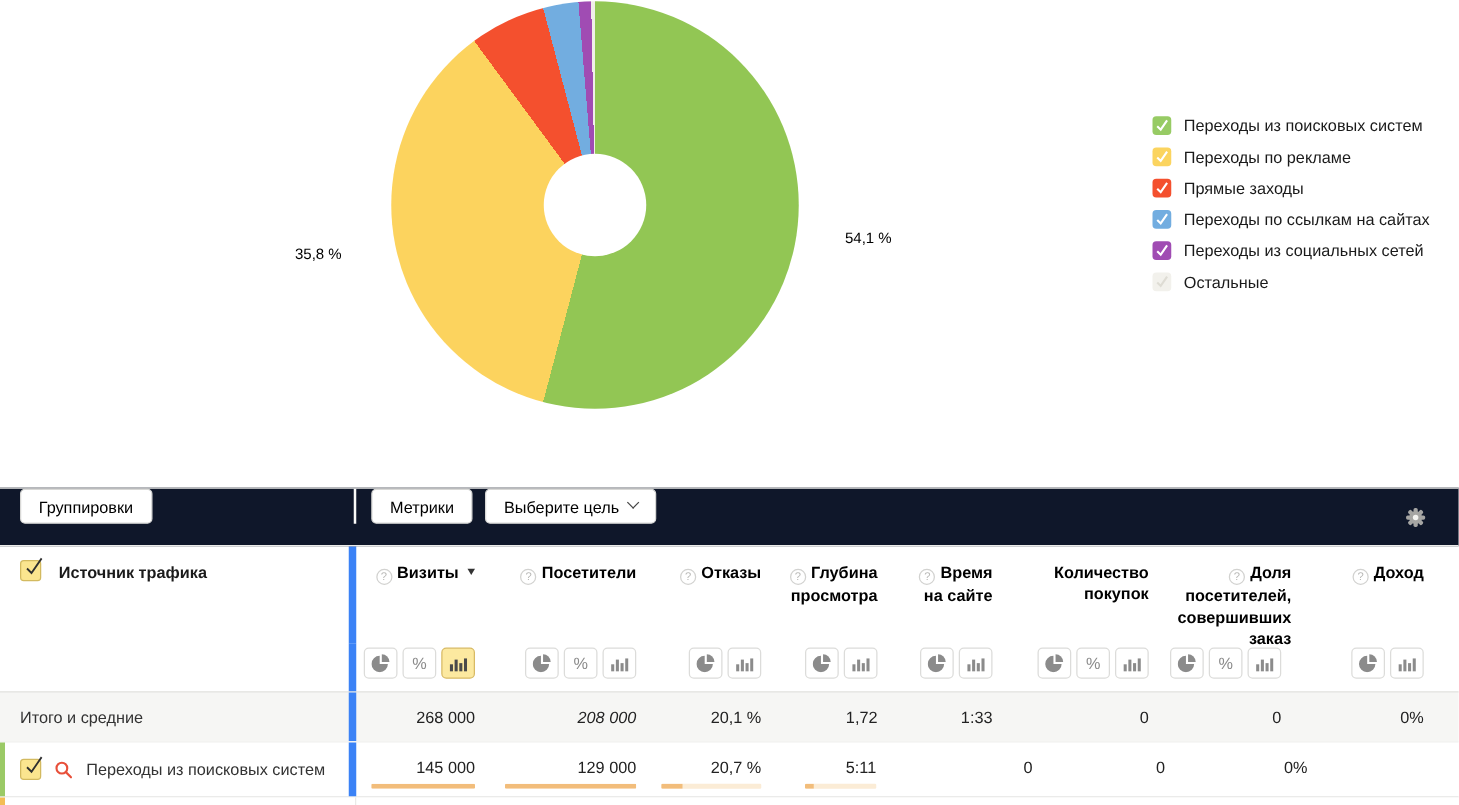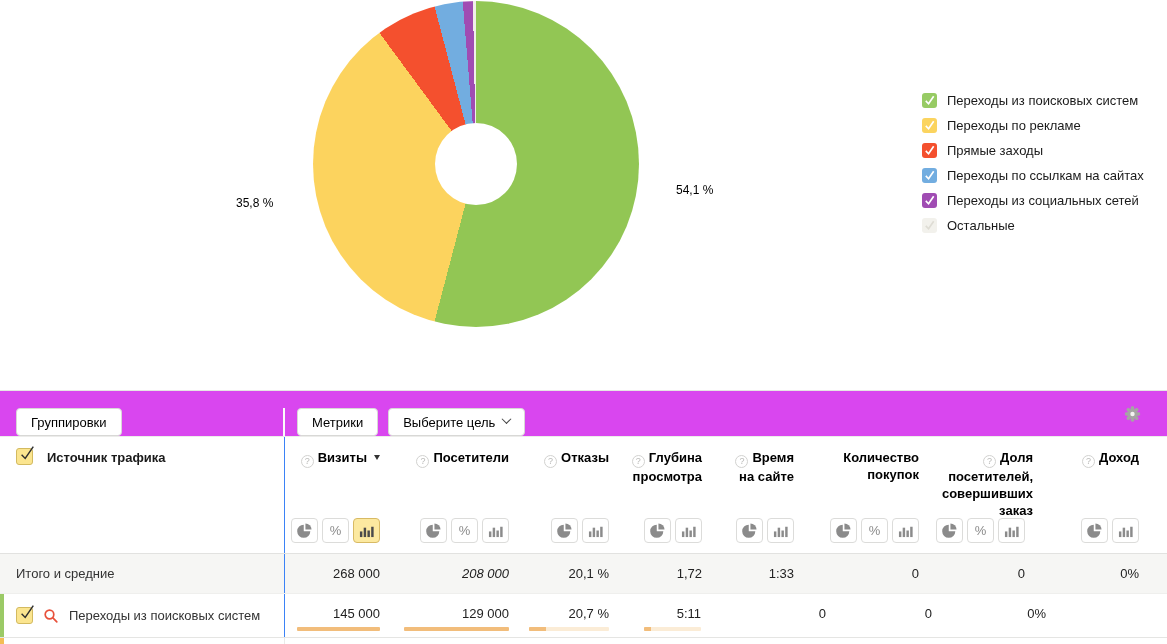--- a/index.html
+++ b/index.html
@@ -15,35 +15,35 @@
   .pie-label { position:absolute; font-size:12px; color:#000; }
   .pie-label.g { left:676px; top:183px; }
   .pie-label.y { left:236px; top:196px; }
 
   .legend { position:absolute; left:922px; top:88px; list-style:none; }
   .legend li { display:flex; align-items:center; height:25px; gap:10px; font-size:13px; cursor:pointer; }
   .swatch { width:15px; height:15px; border-radius:3px; flex:0 0 15px;
             display:flex; align-items:center; justify-content:center; }
 
   
-  .toolbar { height:47px; background:#d946ef; border-top:1px solid #e6e6e4;
-             border-bottom:1px solid #ececea; display:flex; align-items:flex-end; position:relative; }
+  .toolbar { height:47px; background:#0f172a; border-top:1px solid #e6e6e4;
+             border-bottom:1px solid #ececea; display:flex; align-items:flex-start; position:relative; }
   .toolbar-left { width:285px; border-right:2px solid #fbfbf9; display:flex; align-items:center; padding-left:16px; }
   .toolbar-right { flex:1; display:flex; align-items:center; gap:10px; padding-left:12px; }
   .btn { background:#fff; border:1px solid #d8d8d6; border-radius:4px; height:28px; padding:0 14px;
          font-size:13px; color:#000; display:inline-flex; align-items:center; gap:8px; cursor:pointer;
          font-family:"Liberation Sans",sans-serif; }
   .chev { width:7px; height:7px; border-right:1.5px solid #444; border-bottom:1.5px solid #444;
           transform:rotate(45deg) translate(-1px,-1px); margin-top:-3px; }
   .gear-btn { position:absolute; right:26px; top:50%; transform:translateY(-50%); cursor:pointer;
               background:none; border:none; line-height:0; }
 
   
   .t-row { display:flex; align-items:stretch; }
-  .col-left { width:285px; flex:0 0 285px; border-right:1px solid #3b82f6; padding-left:16px; }
+  .col-left { width:285px; flex:0 0 285px; border-right:6px solid #3b82f6; padding-left:16px; }
   .cols { flex:1; display:flex; padding-right:20px; }
   .cell { text-align:right; font-size:13px; }
 
   .head-row { height:78px; }
   .head-row .col-left { display:flex; align-items:flex-start; padding-top:11px; gap:14px; }
   .head-row .cell { padding-top:12px; font-weight:bold; line-height:17px; color:#000; }
   .first-col-title { font-weight:bold; font-size:13px; padding-top:2px; }
 
   .help { display:inline-flex; width:13px; height:13px; border:1px solid #d2d2d0; border-radius:50%;
           color:#b9b9b7; font-size:9px; font-weight:normal; align-items:center; justify-content:center;

